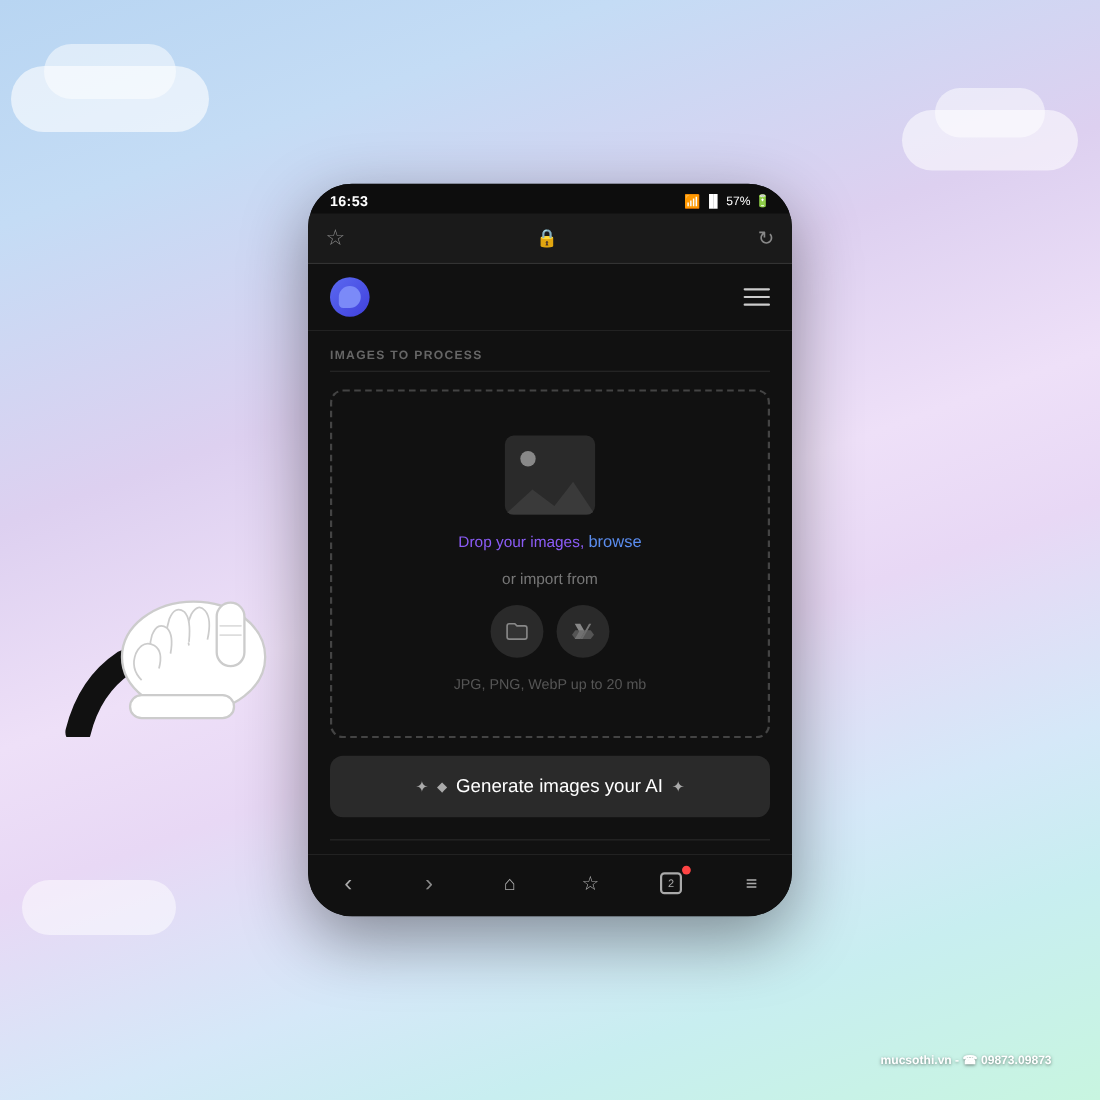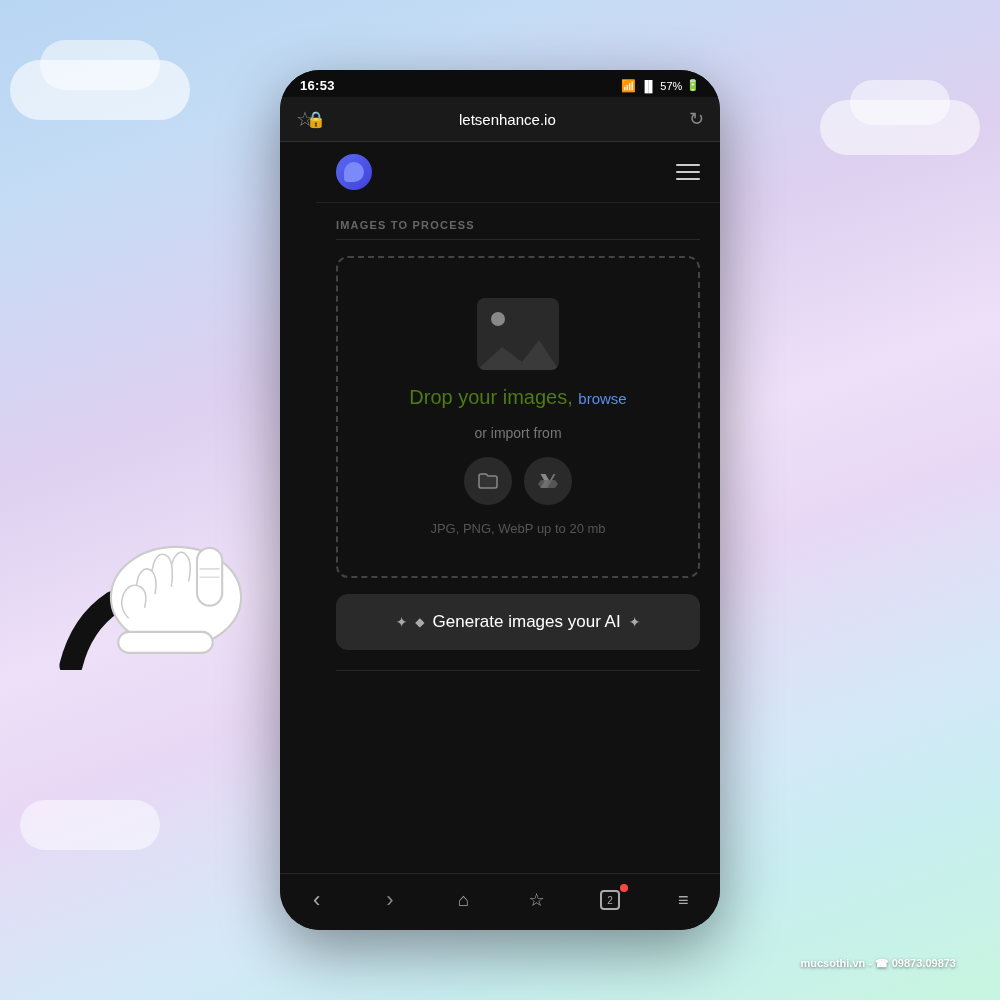--- a/index.html
+++ b/index.html
@@ -13,21 +13,21 @@
       position: relative;
     }
 
     
     .phone-wrapper {
       position: absolute;
       left: 50%;
       top: 50%;
       transform: translate(-50%, -50%);
       width: 440px;
-      height: 860px;
+      height: 666px;
       z-index: 10;
     }
 
     .phone {
       width: 100%;
       height: 100%;
       background: #0d0d0d;
       border-radius: 40px;
       overflow: hidden;
       box-shadow: 0 20px 60px rgba(0,0,0,0.4);
@@ -90,21 +90,20 @@
       color: #888;
       font-size: 18px;
     }
 
     
     .app-content {
       flex: 1;
       background: #111111;
       overflow-y: auto;
       overflow-x: hidden;
-      padding-left: 36px;
     }
 
     
     .app-header {
       background: #111111;
       padding: 12px 20px;
       display: flex;
       align-items: center;
       justify-content: space-between;
       border-bottom: 1px solid #222;
@@ -342,21 +341,20 @@
         <span style="font-size:12px;">📶</span>
         <span style="font-size:11px;">▐▌</span>
         <span style="font-size:11px;text-align:right;">57%</span>
         <span style="font-size:11px;">🔋</span>
       </div>
     </div>
 
     <div class="browser-bar">
       <span class="browser-nav-icon" style="color:#888;font-size:20px;">☆</span>
       <span class="browser-nav-icon" style="color:#888;font-size:16px;margin-left:-8px;">🔒</span>
-      <span class="browser-url">letsenhance.io</span>
       <span class="browser-reload" style="color:#888;font-size:18px;">↻</span>
     </div>
 
     <div class="app-content">
 
       <div class="app-header">
         <div class="logo-circle">
           <div class="logo-bubble"></div>
         </div>
         <div class="hamburger">
@@ -376,21 +374,21 @@
 
             <div style="width:14px;height:14px;background:#888;border-radius:50%;position:absolute;top:14px;left:14px;"></div>
 
             <svg style="position:absolute;bottom:0;left:0;width:82px;height:38px;" viewBox="0 0 82 38">
               <polygon points="0,38 25,15 45,30 62,8 82,38" fill="#3a3a3a"></polygon>
             </svg>
           </div>
         </div>
 
         <div style="text-align:center;">
-          <span style="color:#4d7c0f;font-size:20px;">Drop your images, </span><a href="#" style="color:#5b8def;font-size:15px;text-decoration:none;">browse</a>
+          <span style="color:#8b5cf6;font-size:14px;">Drop your images, </span><a href="#" style="color:#5b8def;font-size:15px;text-decoration:none;">browse</a>
         </div>
 
         <span style="color:#777;font-size:14px;">or import from</span>
 
         <div class="import-buttons">
 
           <div class="import-btn">
             <svg viewBox="0 0 24 24" fill="none" xmlns="http://www.w3.org/2000/svg">
               <path d="M3 7C3 5.9 3.9 5 5 5H10L12 7H19C20.1 7 21 7.9 21 9V17C21 18.1 20.1 19 19 19H5C3.9 19 3 18.1 3 17V7Z" stroke="#888" stroke-width="1.5" fill="#333"></path>
             </svg>

